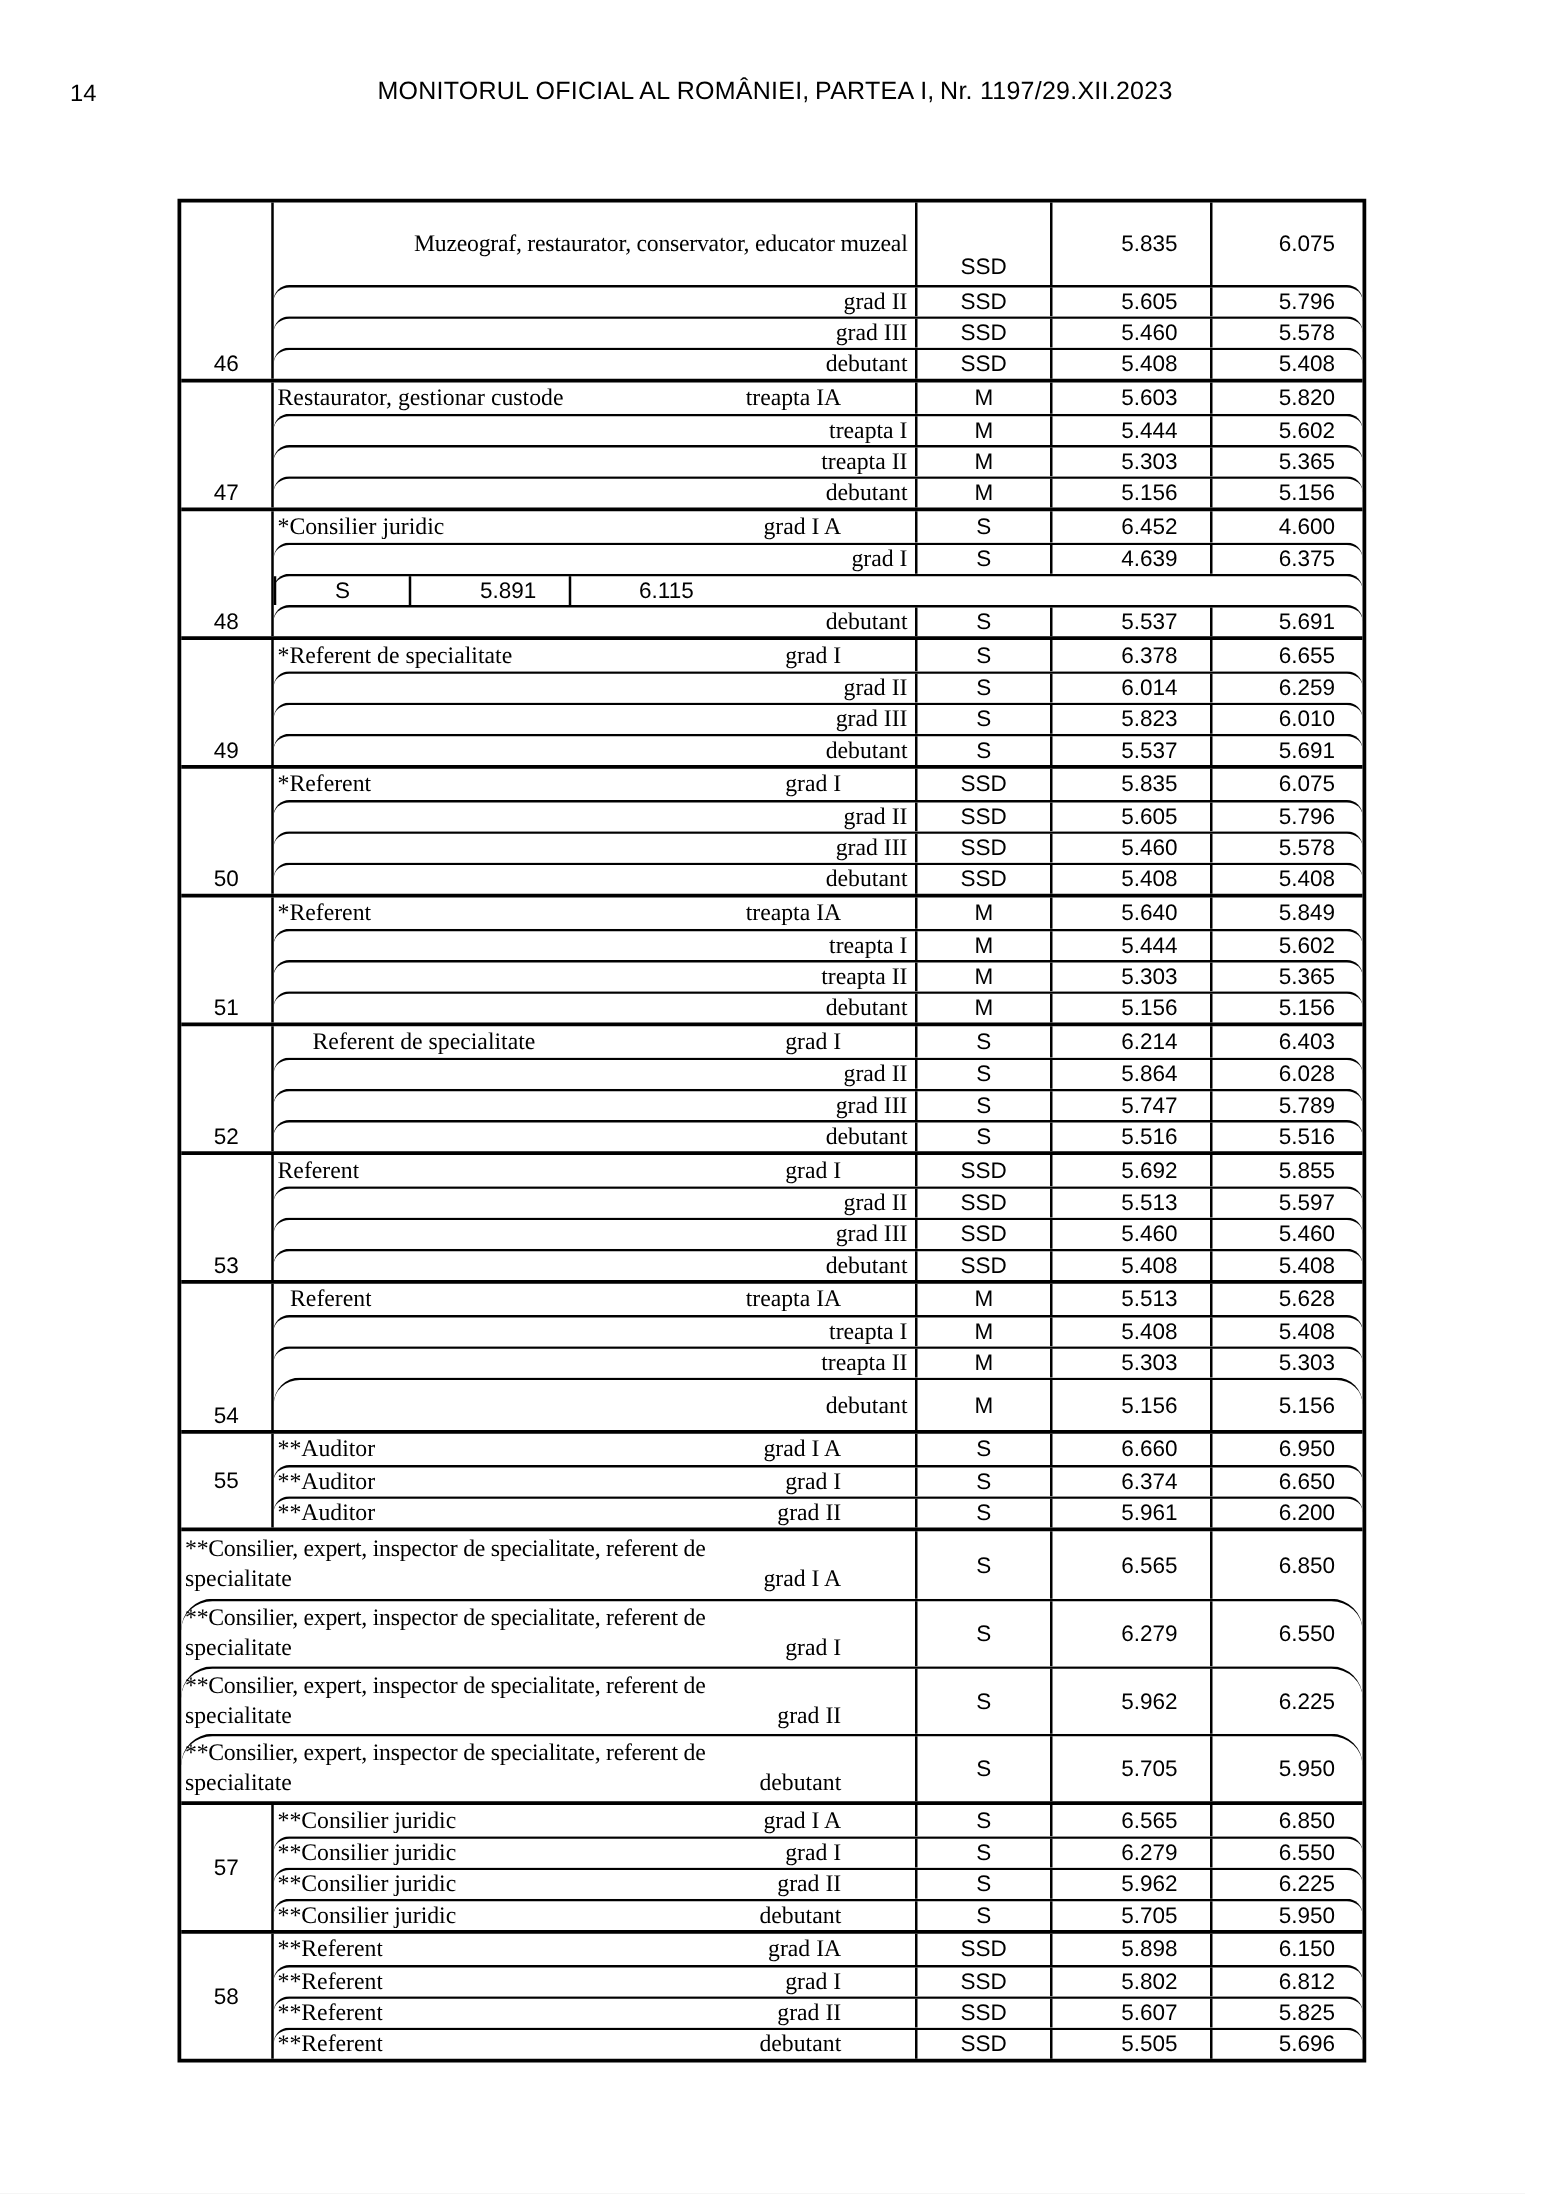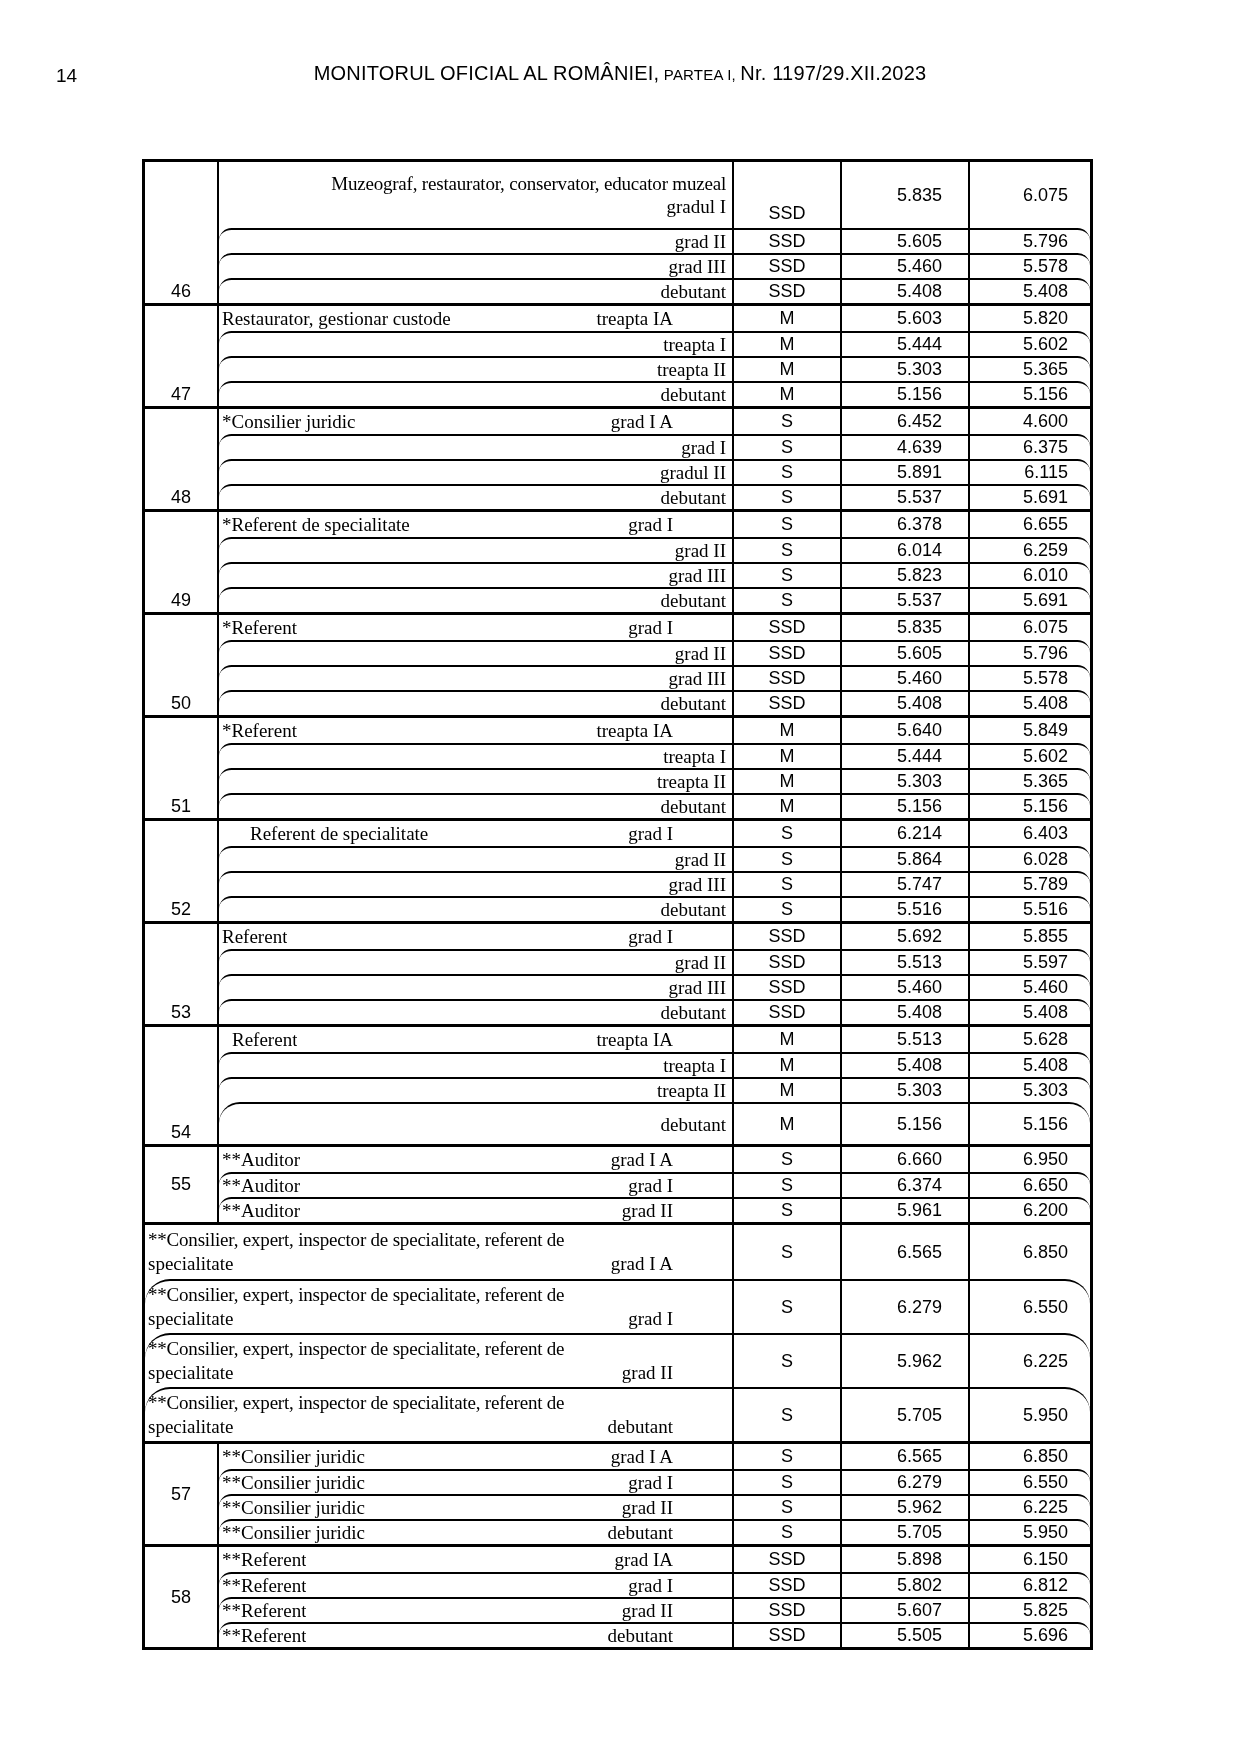--- a/index.html
+++ b/index.html
@@ -11,21 +11,21 @@
   .hdr { position:absolute; top:62px; left:0; width:100%; height:28px; }
   .pagenum {
     position:absolute; left:56px; top:3px;
     font-family:"Liberation Sans", sans-serif; font-size:19px;
   }
   .hdr-title {
     position:absolute; left:0; right:0; top:0; text-align:center;
     font-family:"Liberation Sans", sans-serif; white-space:nowrap;
   }
   .hdr-title .t1, .hdr-title .t3 { font-size:20px; letter-spacing:0.2px; }
-  .hdr-title .t2 { font-size:15px; letter-spacing:0.2px; }
+  .hdr-title .t2 { font-size:20px; letter-spacing:0.2px; }
   
   .tbl {
     position:absolute; left:142px; top:159px; width:951px;
     border:3px solid #000; box-sizing:border-box; background:#fff;
   }
   .group { display:flex; border-top:3px solid #000; }
   .group:first-child { border-top:none; }
   .nr-cell {
     flex:0 0 74px; width:74px; border-right:2px solid #000; box-sizing:border-box;
     display:flex; align-items:center; justify-content:center;
@@ -77,23 +77,20 @@
       <span class="t3">Nr. 1197/29.XII.2023</span>
     </div>
   </div>
   <div class="tbl" id="salary-table">
       <div class="group">
         <div class="nr-cell bottom">46</div>
         <div class="rows">
           <div class="row first">
             <div class="cell title">
               <div class="tline1 right">Muzeograf, restaurator, conservator, educator muzeal</div>
-              <div class="line">
-                <div class="grade flush" style="display: inline;">gradul I</div>
-              </div>
             </div>
             <div class="cell edu">SSD</div>
             <div class="cell val">5.835</div>
             <div class="cell val v2">6.075</div>
           </div>
           <div class="row">
             <div class="cell title">
               <div class="line">
                 <div class="ttext" style="display: inline;"></div>
                 <div class="grade flush" style="display: inline;">grad II</div>
@@ -195,26 +192,20 @@
               <div class="line">
                 <div class="ttext" style="display: inline;"></div>
                 <div class="grade flush" style="display: inline;">grad I</div>
               </div>
             </div>
             <div class="cell edu">S</div>
             <div class="cell val">4.639</div>
             <div class="cell val v2">6.375</div>
           </div>
           <div class="row">
-            <div class="cell title">
-              <div class="line">
-                <div class="ttext" style="display: inline;"></div>
-                <div class="grade flush" style="display: inline;">gradul  II</div>
-              </div>
-            </div>
             <div class="cell edu">S</div>
             <div class="cell val">5.891</div>
             <div class="cell val v2">6.115</div>
           </div>
           <div class="row">
             <div class="cell title">
               <div class="line">
                 <div class="ttext" style="display: inline;"></div>
                 <div class="grade flush" style="display: inline;">debutant</div>
               </div>

